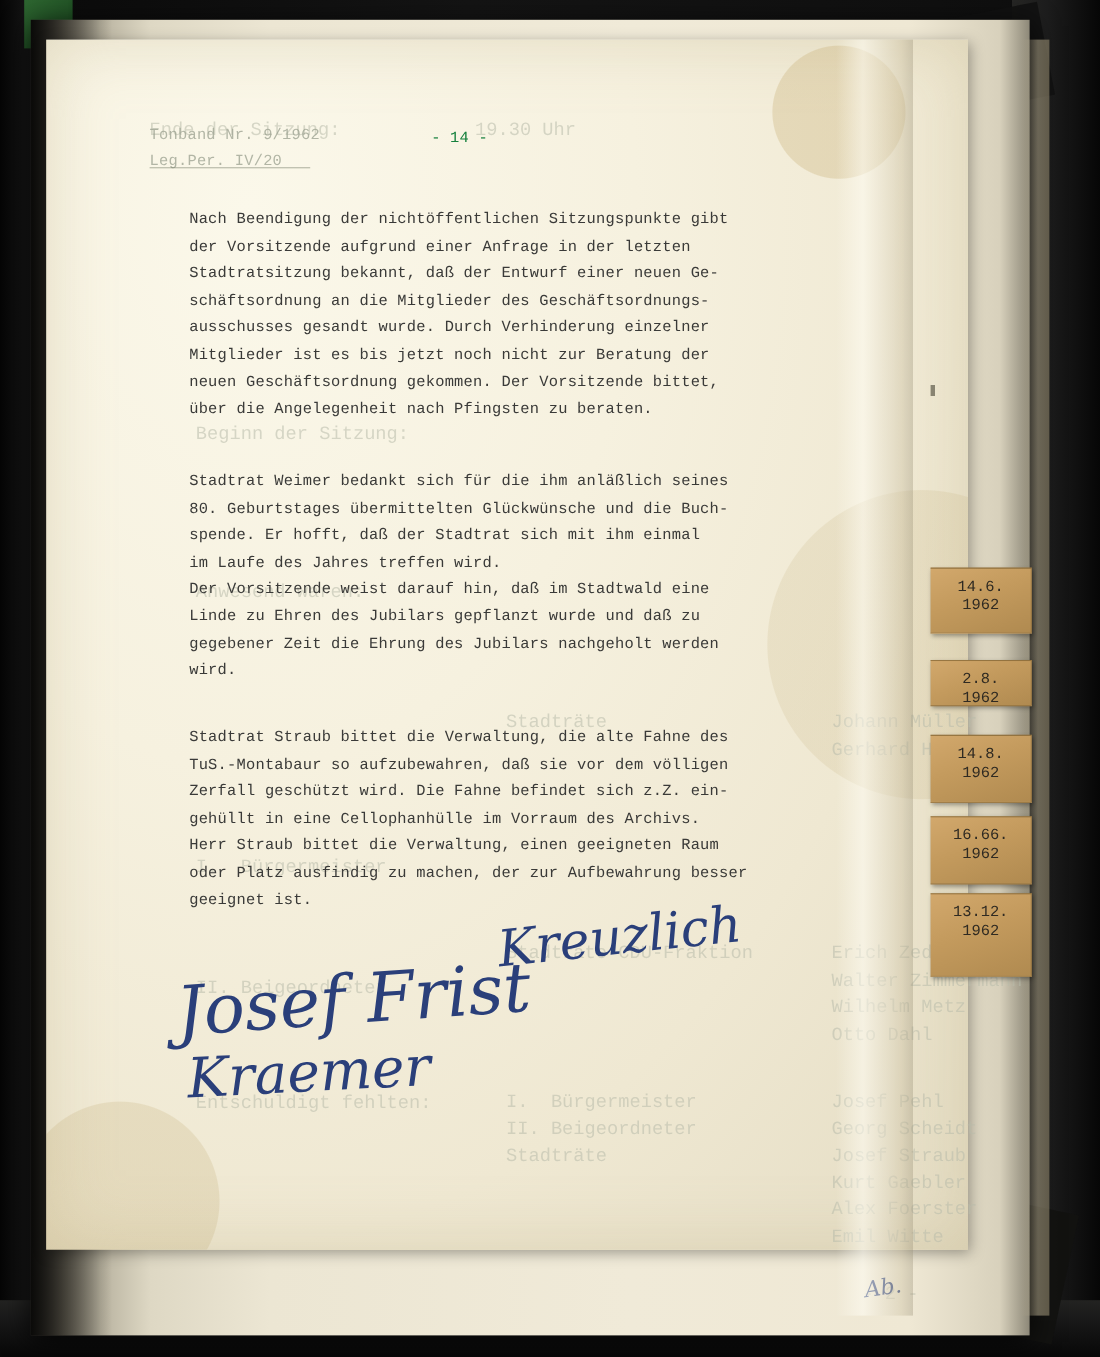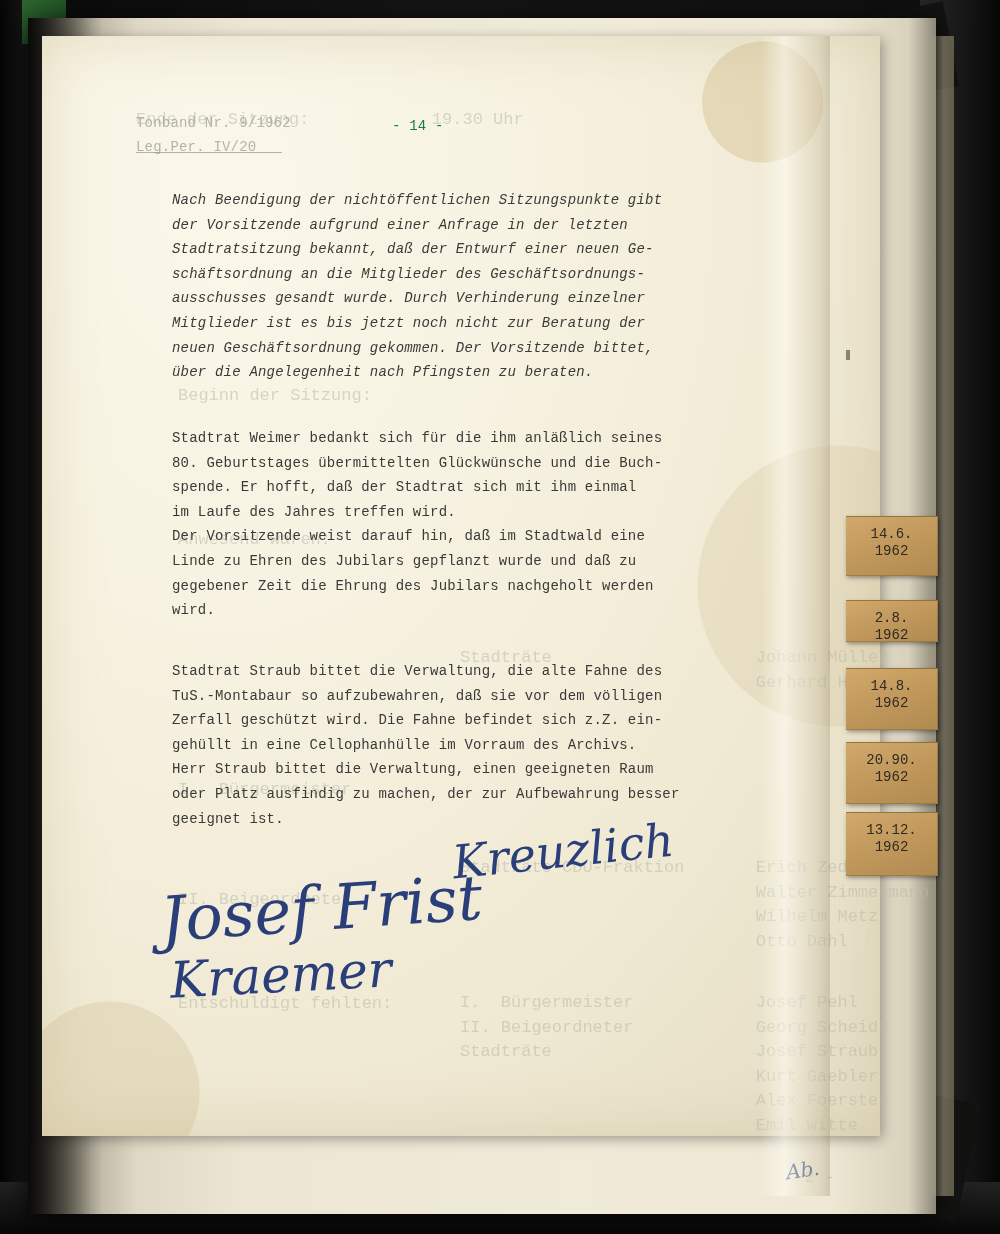--- a/index.html
+++ b/index.html
@@ -135,21 +135,21 @@
     background: rgba(120,128,108,.55);
   }
   .page-number {
     left: 392px; top: 114px;
     color: #15803d;
   }
   .para {
     left: 172px;
     width: 620px;
   }
-  .p1 { top: 188px; font-style: italic; }
+  .p1 { top: 188px; }
   .p2 { top: 426px; }
   .p3 { top: 659px; }
 
   
   .ghost {
     position: absolute;
     color: #b9bcab;
     opacity: .55;
     font-family: "Liberation Mono", "DejaVu Sans Mono", monospace;
     font-size: 17px;
@@ -200,21 +200,21 @@
     text-align: center;
     padding-top: 9px;
     box-sizing: border-box;
     box-shadow: 1px 2px 4px rgba(0,0,0,.35);
   }
   .tab span { display: block; }
   .tab-0 { top: 516px; height: 60px; }
   .tab-1 { top: 600px; height: 42px; }
   .tab-2 { top: 668px; height: 62px; }
   .tab-3 { top: 742px; height: 62px; }
-  .tab-4 { top: 812px; height: 64px; }
+  .tab-4 { top: 812px; height: 76px; }
 
   .edge-mark {
     position: absolute;
     left: 846px; top: 350px;
     width: 4px; height: 10px;
     background: rgba(70,66,52,.6);
   }
 </style>
 </head>
 <body>
@@ -302,21 +302,21 @@
   </div>
   <div class="tab tab-1">
     <span>2.8.</span>
     <span>1962</span>
   </div>
   <div class="tab tab-2">
     <span>14.8.</span>
     <span>1962</span>
   </div>
   <div class="tab tab-3">
-    <span>20.90.</span>
+    <span>16.66.</span>
     <span>1962</span>
   </div>
   <div class="tab tab-4">
     <span>13.12.</span>
     <span>1962</span>
   </div>
 
 </div>
 
 </body></html>

